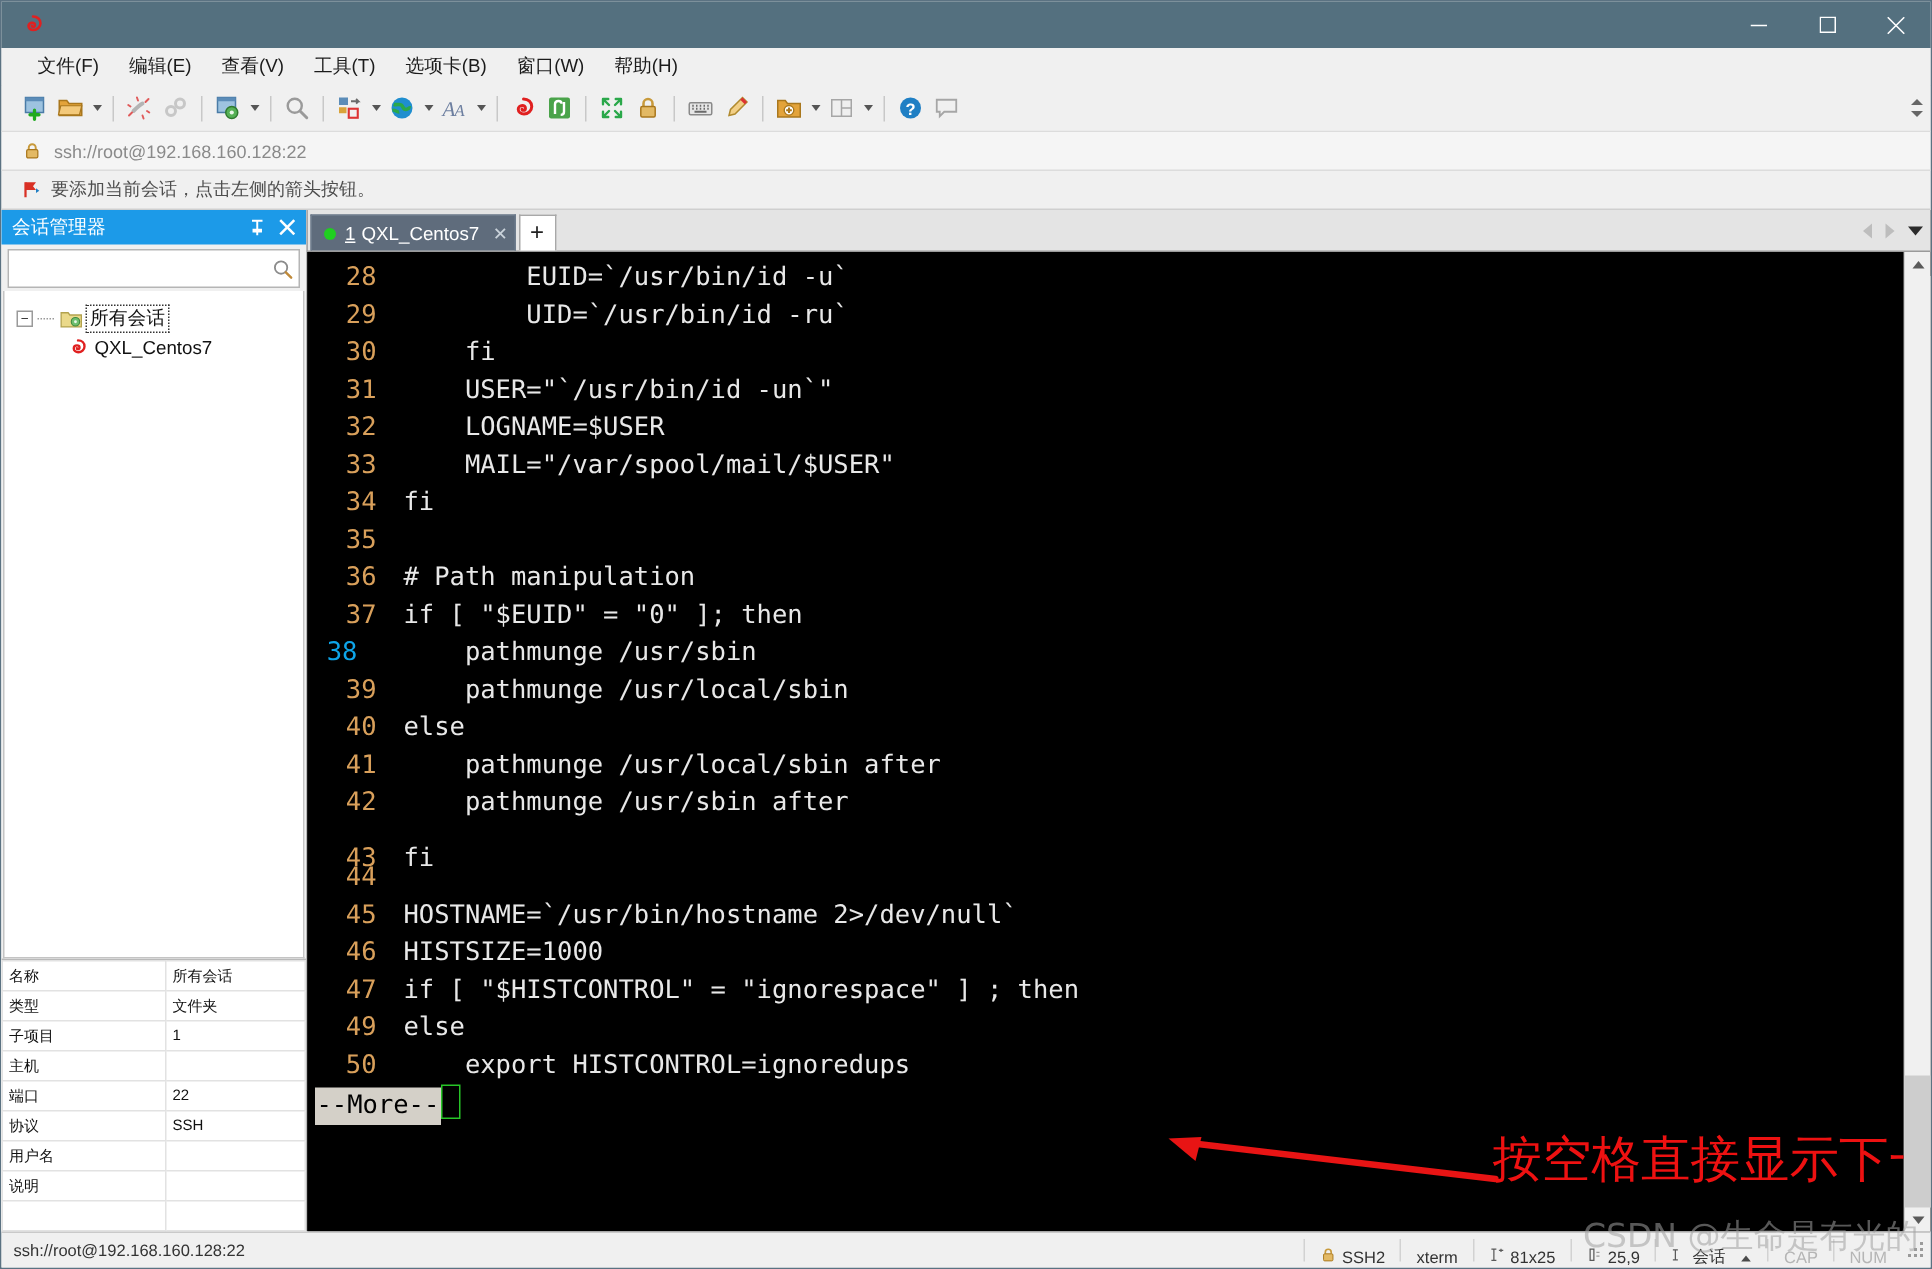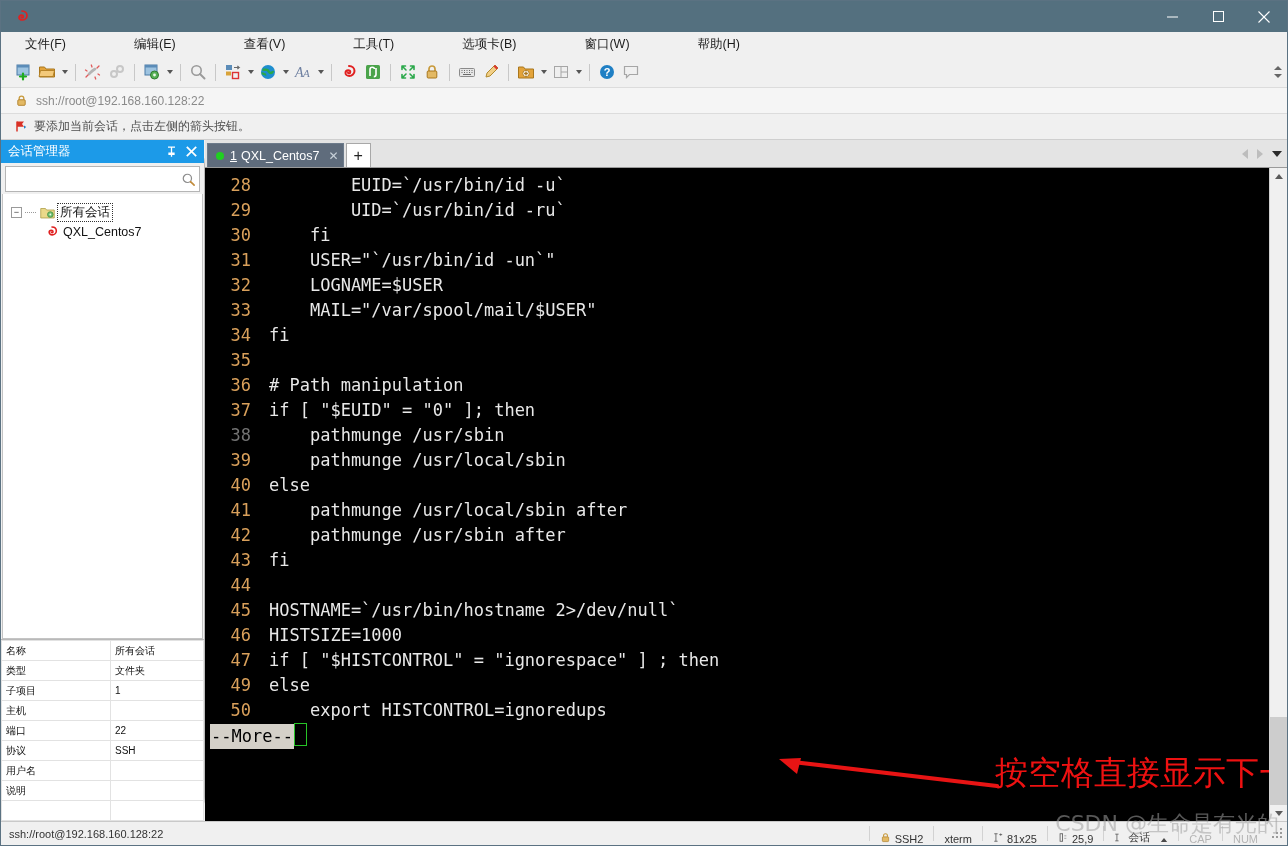--- a/index.html
+++ b/index.html
@@ -15,21 +15,21 @@
   
   .titlebar{height:31px;background:#54707f;display:flex;align-items:center;flex:0 0 auto;}
   .titlebar .ticon{width:26px;display:flex;align-items:center;justify-content:center;margin-left:8px;}
   .titlebar .ttext{color:#ffffff;font-size:12.5px;margin-left:4px;letter-spacing:.1px;}
   .wbtns{margin-left:auto;display:flex;height:31px;}
   .wbtn{width:46px;height:31px;display:flex;align-items:center;justify-content:center;color:#fff;}
   .wbtn svg{display:block;}
 
   
   .menubar{height:25px;background:#f0f0f0;display:flex;align-items:center;padding-left:14px;
-           flex:0 0 auto;border-bottom:0px;gap:48px;}
+           flex:0 0 auto;border-bottom:0px;}
   .menuitem{font-size:12.5px;color:#1b1b1b;padding:3px 10px;white-space:nowrap;}
 
   
   .toolbar{height:30px;background:#f0f0f0;display:flex;align-items:center;padding-left:10px;
            flex:0 0 auto;position:relative;}
   .tb{display:flex;align-items:center;height:24px;}
   .tbi{width:24px;height:24px;display:flex;align-items:center;justify-content:center;}
   .tbarrow{width:11px;height:24px;display:flex;align-items:center;justify-content:center;}
   .tbarrow i{display:block;width:0;height:0;border-left:3.5px solid transparent;
              border-right:3.5px solid transparent;border-top:4px solid #555;}
@@ -50,21 +50,21 @@
   .noticebar{height:25px;background:#f0f0f0;display:flex;align-items:center;padding-left:14px;
              flex:0 0 auto;border-bottom:1px solid #cfcfcf;}
   .noticebar .flag{margin-right:7px;display:flex;align-items:center;}
   .noticebar .ntext{color:#4e4e4e;font-size:12px;}
 
   
   .bodyrow{flex:1 1 auto;display:flex;min-height:0;background:#f0f0f0;}
 
   
   .sidebar{width:203px;flex:0 0 203px;display:flex;flex-direction:column;background:#f0f0f0;
-           border-right:1px solid #b9b9b9;min-height:0;border-radius:24px;}
+           border-right:1px solid #b9b9b9;min-height:0;}
   .sb-head{height:23px;background:#1c9ae8;display:flex;align-items:center;flex:0 0 auto;}
   .sb-head .t{color:#fff;font-size:12.5px;margin-left:7px;}
   .sb-head .acts{margin-left:auto;display:flex;align-items:center;padding-right:7px;gap:9px;}
   .sb-head .acts span{color:#fff;font-size:13px;line-height:1;display:flex;align-items:center;}
   .sb-search{height:24px;margin:3px 4px 2px 4px;background:#fff;border:1px solid #b5b5b5;
              display:flex;align-items:center;flex:0 0 auto;}
   .sb-search input{border:0;outline:0;flex:1;height:20px;font-size:12px;padding-left:4px;
                    font-family:"Liberation Sans",sans-serif;background:transparent;}
   .sb-search .mag{width:22px;display:flex;align-items:center;justify-content:center;}
   .sb-tree{flex:1 1 auto;background:#fff;border:1px solid #c4c4c4;border-top:0;margin:0 1px;
@@ -483,26 +483,26 @@
             <div class="tline"><span class="lnum" style="color: rgb(217, 160, 91);">28</span><span class="ltext" style="color: rgb(232, 232, 232);">        EUID=`/usr/bin/id -u`</span></div>
             <div class="tline"><span class="lnum" style="color: rgb(217, 160, 91);">29</span><span class="ltext" style="color: rgb(232, 232, 232);">        UID=`/usr/bin/id -ru`</span></div>
             <div class="tline"><span class="lnum" style="color: rgb(217, 160, 91);">30</span><span class="ltext" style="color: rgb(232, 232, 232);">    fi</span></div>
             <div class="tline"><span class="lnum" style="color: rgb(217, 160, 91);">31</span><span class="ltext" style="color: rgb(232, 232, 232);">    USER="`/usr/bin/id -un`"</span></div>
             <div class="tline"><span class="lnum" style="color: rgb(217, 160, 91);">32</span><span class="ltext" style="color: rgb(232, 232, 232);">    LOGNAME=$USER</span></div>
             <div class="tline"><span class="lnum" style="color: rgb(217, 160, 91);">33</span><span class="ltext" style="color: rgb(232, 232, 232);">    MAIL="/var/spool/mail/$USER"</span></div>
             <div class="tline"><span class="lnum" style="color: rgb(217, 160, 91);">34</span><span class="ltext" style="color: rgb(232, 232, 232);">fi</span></div>
             <div class="tline"><span class="lnum" style="color: rgb(217, 160, 91);">35</span><span class="ltext" style="color: rgb(232, 232, 232);"></span></div>
             <div class="tline"><span class="lnum" style="color: rgb(217, 160, 91);">36</span><span class="ltext" style="color: rgb(232, 232, 232);"># Path manipulation</span></div>
             <div class="tline"><span class="lnum" style="color: rgb(217, 160, 91);">37</span><span class="ltext" style="color: rgb(232, 232, 232);">if [ "$EUID" = "0" ]; then</span></div>
-            <div class="tline"><span class="lnum" style="color: #737373;">38</span><span class="ltext" style="color: rgb(232, 232, 232);">    pathmunge /usr/sbin</span></div>
+            <div class="tline"><span class="lnum" style="color: #0ea5e9; text-align: center;">38</span><span class="ltext" style="color: rgb(232, 232, 232);">    pathmunge /usr/sbin</span></div>
             <div class="tline"><span class="lnum" style="color: rgb(217, 160, 91);">39</span><span class="ltext" style="color: rgb(232, 232, 232);">    pathmunge /usr/local/sbin</span></div>
             <div class="tline"><span class="lnum" style="color: rgb(217, 160, 91);">40</span><span class="ltext" style="color: rgb(232, 232, 232);">else</span></div>
             <div class="tline"><span class="lnum" style="color: rgb(217, 160, 91);">41</span><span class="ltext" style="color: rgb(232, 232, 232);">    pathmunge /usr/local/sbin after</span></div>
             <div class="tline"><span class="lnum" style="color: rgb(217, 160, 91);">42</span><span class="ltext" style="color: rgb(232, 232, 232);">    pathmunge /usr/sbin after</span></div>
-            <div class="tline"><span class="lnum" style="color: rgb(217, 160, 91);">43</span><span class="ltext" style="color: rgb(232, 232, 232);">fi</span></div>
+            <div class="tline"><span class="lnum" style="color: rgb(217, 160, 91); margin-top: 12px;">43</span><span class="ltext" style="color: rgb(232, 232, 232);">fi</span></div>
             <div class="tline"><span class="lnum" style="color: rgb(217, 160, 91);">44</span><span class="ltext" style="color: rgb(232, 232, 232);"></span></div>
             <div class="tline"><span class="lnum" style="color: rgb(217, 160, 91);">45</span><span class="ltext" style="color: rgb(232, 232, 232);">HOSTNAME=`/usr/bin/hostname 2&gt;/dev/null`</span></div>
             <div class="tline"><span class="lnum" style="color: rgb(217, 160, 91);">46</span><span class="ltext" style="color: rgb(232, 232, 232);">HISTSIZE=1000</span></div>
             <div class="tline"><span class="lnum" style="color: rgb(217, 160, 91);">47</span><span class="ltext" style="color: rgb(232, 232, 232);">if [ "$HISTCONTROL" = "ignorespace" ] ; then</span></div>
             <div class="tline"><span class="lnum" style="color: rgb(217, 160, 91);">49</span><span class="ltext" style="color: rgb(232, 232, 232);">else</span></div>
             <div class="tline"><span class="lnum" style="color: rgb(217, 160, 91);">50</span><span class="ltext" style="color: rgb(232, 232, 232);">    export HISTCONTROL=ignoredups</span></div>
             <div class="tline" style="padding-left: 5px;"><span class="more">--More--</span><span class="curs" style="border-color: rgb(39, 196, 39);"></span></div>
           <svg class="arrowsvg" style="left:570px;top:586px;" width="230" height="40" viewBox="0 0 230 40">
             <line x1="222" y1="32" x2="18" y2="8" stroke="#e81414" stroke-width="4.2" stroke-linecap="round"></line>
             <path d="M4 5 L26 4 L22 20 Z" fill="#e81414"></path>

